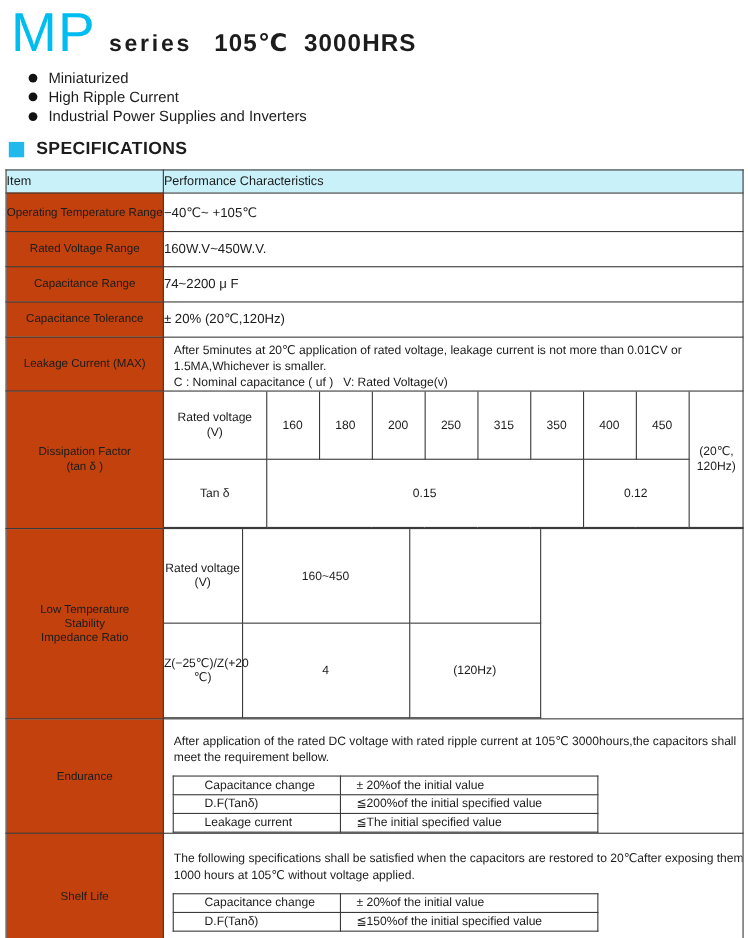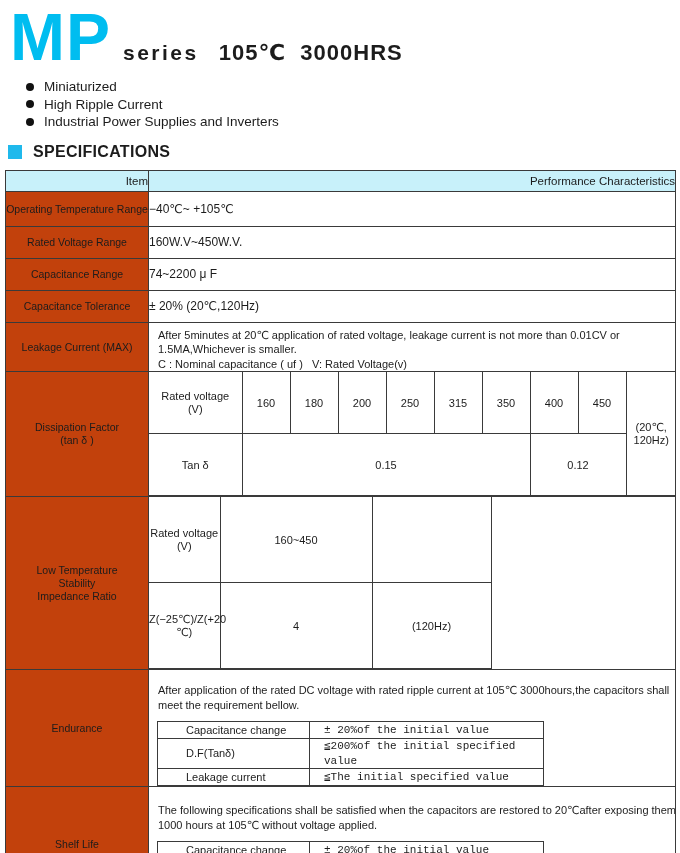--- a/index.html
+++ b/index.html
@@ -6,21 +6,21 @@
   body {
     width:680px; height:853px; overflow:hidden;
     font-family:"Liberation Sans","DejaVu Sans",sans-serif;
     color:#1c1c1c;
     -webkit-font-smoothing:antialiased;
   }
   .page { position:relative; width:680px; height:853px; }
 
   
   .title-row { display:flex; align-items:baseline; padding:4px 0 0 10px; }
-  .mp { font-size:66px; font-weight:bold; color:#00BDF0; line-height:1.0; letter-spacing:1px; }
+  .mp { font-size:50px; font-weight:normal; color:#00BDF0; line-height:1.0; letter-spacing:1px; }
   .series-word { font-size:21px; font-weight:bold; margin-left:12px; letter-spacing:2.5px; }
   .title-spec { font-size:22px; font-weight:bold; margin-left:20px; letter-spacing:1px; white-space:pre; }
 
   .features { list-style:none; margin:8px 0 0 26px; padding:0; }
   .features li { display:flex; align-items:center; font-size:13.5px; line-height:17.5px; }
   .dot { width:8px; height:8px; border-radius:50%; background:#111; margin-right:10px; flex:none; }
 
   .section-heading { display:flex; align-items:center; margin:11px 0 0 8px; height:20px; }
   .sq { width:14px; height:14px; background:#1FB9EC; margin-right:11px; flex:none; }
   .sh-text { font-size:16px; font-weight:bold; letter-spacing:0.3px; }
@@ -28,21 +28,21 @@
   
   table { border-collapse:collapse; table-layout:fixed; }
   td, th { border:1px solid #3a3a3a; font-weight:normal; padding:0; vertical-align:middle; }
 
   
   .spec { width:670px; margin:8px 0 0 5px; }
   .spec .item { background:#c2410c; text-align:center; font-size:10.5px; white-space:nowrap; }
   .spec .item.pre { white-space:pre-line; line-height:13px; }
   .spec .val { text-align:left; font-size:12px; }
   .spec .val.left { text-align:left; vertical-align:top; font-size:11px; line-height:14.5px; }
-  .r-head th { height:20px; font-size:11.5px; background:#C8F1FA; text-align:right; }
+  .r-head th { height:20px; font-size:11.5px; background:#C8F1FA; text-align:left; }
   .r-s1 td { height:34px; }
   .r-s td  { height:31px; }
   .r-leak td { height:45px; }
   .r-diss td { height:61px; }
   .r-low td { height:85px; }
   .r-end td { height:103px; }
   .r-shelf td { height:114px; }
   .nested { vertical-align:top; }
 
   .leak-wrap { padding:5px 6px 0 9px; overflow:hidden; }
@@ -64,21 +64,21 @@
   .low-t { width:342px; }
   .low-t .h { height:30px; }
   .low-t .t { height:28px; }
 
   .desc { margin:13px 0 0 9px; font-size:11px; line-height:15px; overflow:hidden; }
   .desc div { white-space:nowrap; }
   .desc.shelf { margin-top:16px; }
   .req-t { margin:8px 0 0 8px; width:386px; }
   .req-t td { border:1px solid #3a3a3a; height:16px; font-size:11px; text-align:left; }
   .req-t .n { padding-left:28px; }
-  .req-t .v { padding-left:14px;font-family:Liberation Mono, monospace; }
+  .req-t .v { padding-left:14px; }
 </style>
 </head>
 <body>
 
 <div class="page">
 
   <div class="title-row">
     <span class="mp">MP</span>
     <span class="series-word">series</span>
     <span class="title-spec">105℃  3000HRS</span>

